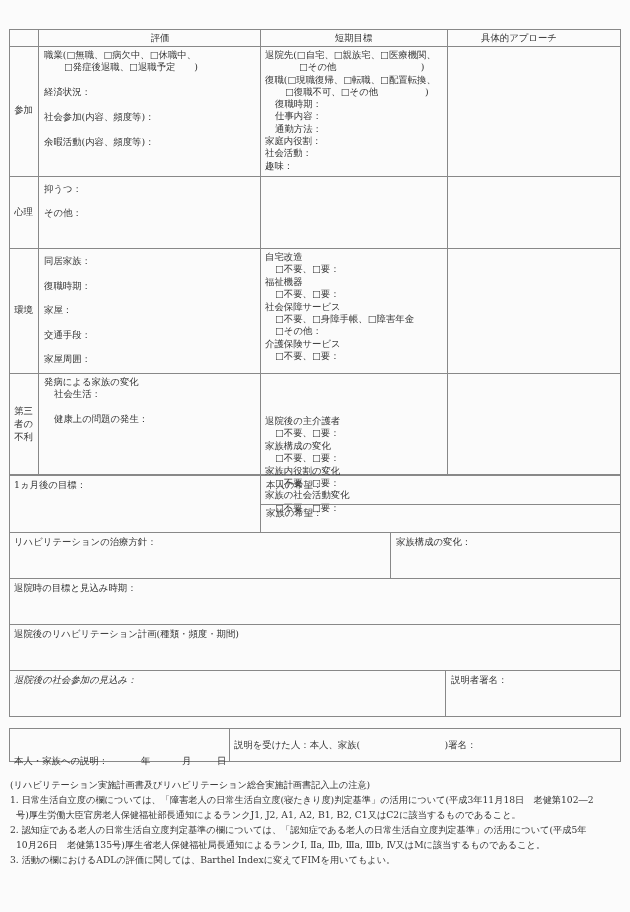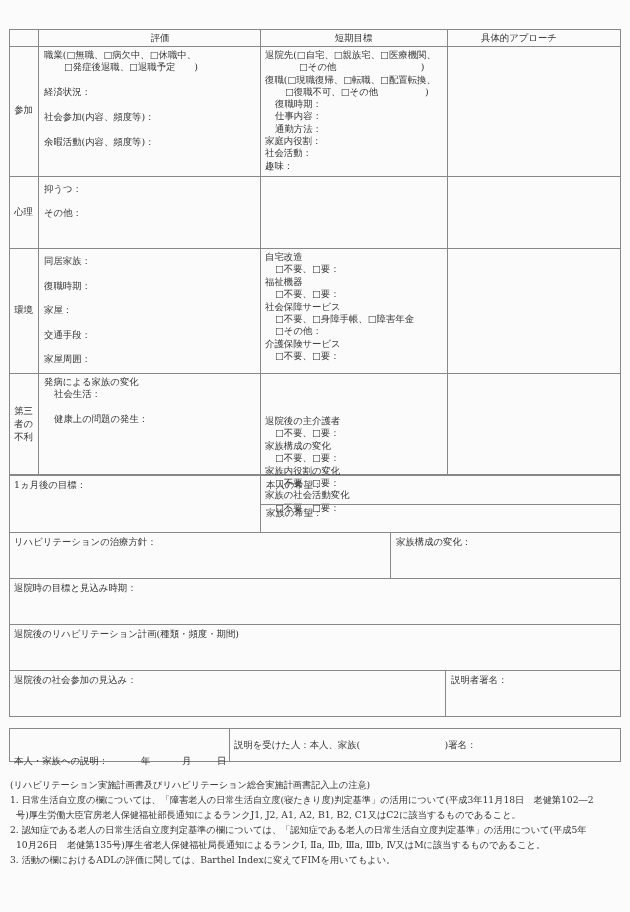--- a/index.html
+++ b/index.html
@@ -129,21 +129,21 @@
 <div class="line-h" style="left:9px; top:670px; width:612px;"></div>
 <div class="line-v" style="left:445px; top:670px; height:47px;"></div>
 
 <div class="cell" style="left:10px; top:477px; width:250px; height:55px; padding-left:4px;">1ヵ月後の目標：</div>
 <div class="cell" style="left:261px; top:477px; width:360px; height:27px;">本人の希望：</div>
 <div class="cell" style="left:261px; top:505px; width:360px; height:27px;">家族の希望：</div>
 <div class="cell" style="left:10px; top:534px; width:380px; height:44px; padding-left:4px;">リハビリテーションの治療方針：</div>
 <div class="cell" style="left:391px; top:534px; width:230px; height:44px;">家族構成の変化：</div>
 <div class="cell" style="left:10px; top:580px; width:611px; height:44px; padding-left:4px;">退院時の目標と見込み時期：</div>
 <div class="cell" style="left:10px; top:626px; width:611px; height:44px; padding-left:4px;">退院後のリハビリテーション計画(種類・頻度・期間)</div>
-<div class="cell" style="left:10px; top:672px; width:435px; height:45px; padding-left:4px;">退院後の社会参加の見込み：</div>
+<div class="cell" style="left:10px; top:672px; width:435px; height:45px; padding-left:4px;font-style:italic;">退院後の社会参加の見込み：</div>
 <div class="cell" style="left:446px; top:672px; width:175px; height:45px;">説明者署名：</div>
 
 <div class="abs box" style="left:9px; top:728px; width:612px; height:34px;"></div>
 <div class="line-v" style="left:229px; top:728px; height:34px;"></div>
 <div class="abs" style="left:14px; top:739px; width:214px; height:14px;margin-top:16px;">
   <span>本人・家族への説明：</span>
   <span style="position:absolute; left:127px;">年</span>
   <span style="position:absolute; left:168px;">月</span>
   <span style="position:absolute; left:203px;">日</span>
 </div>

